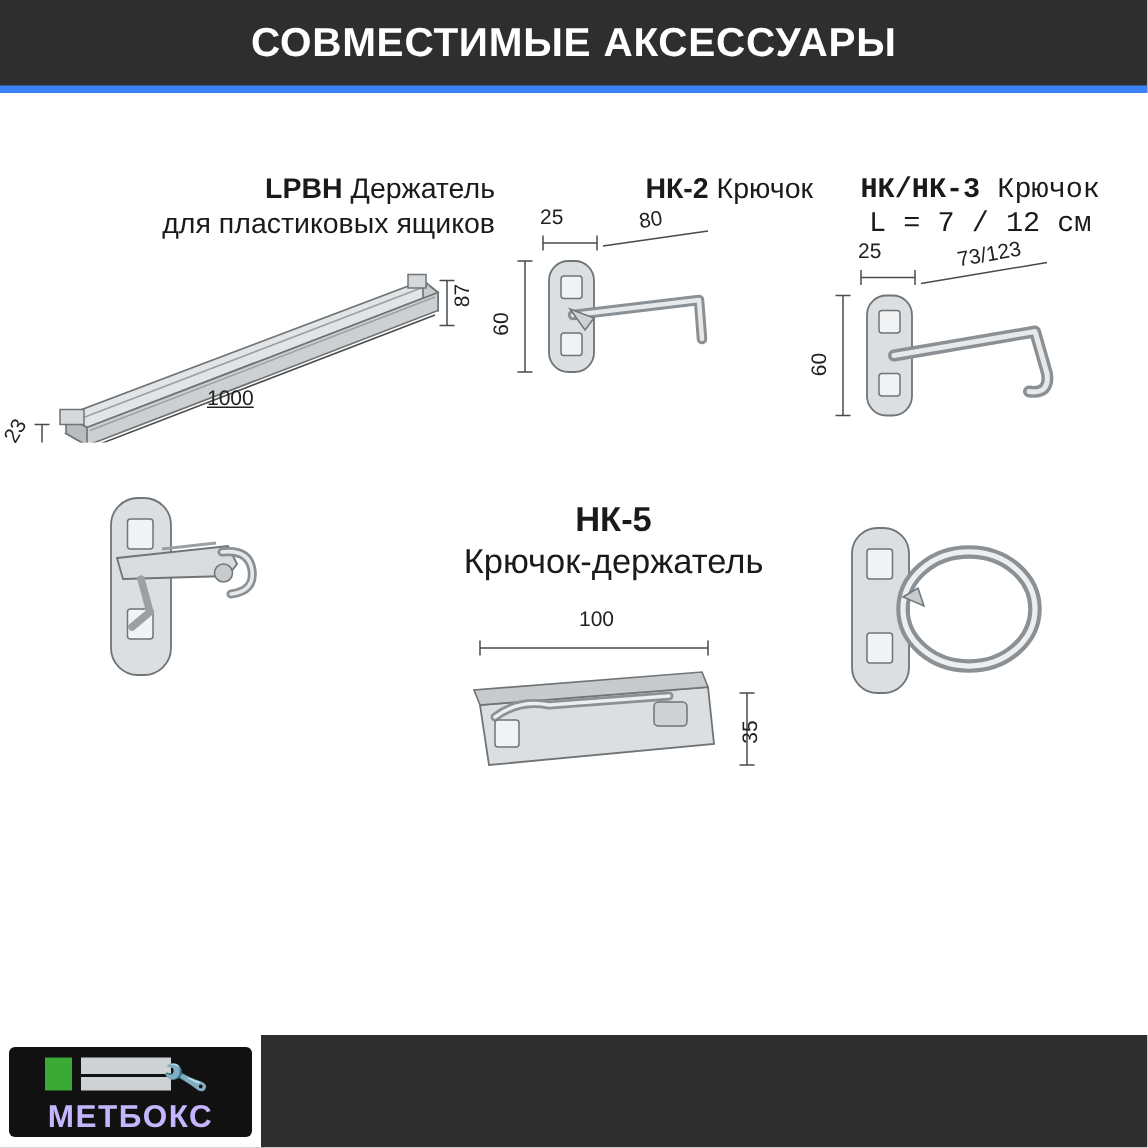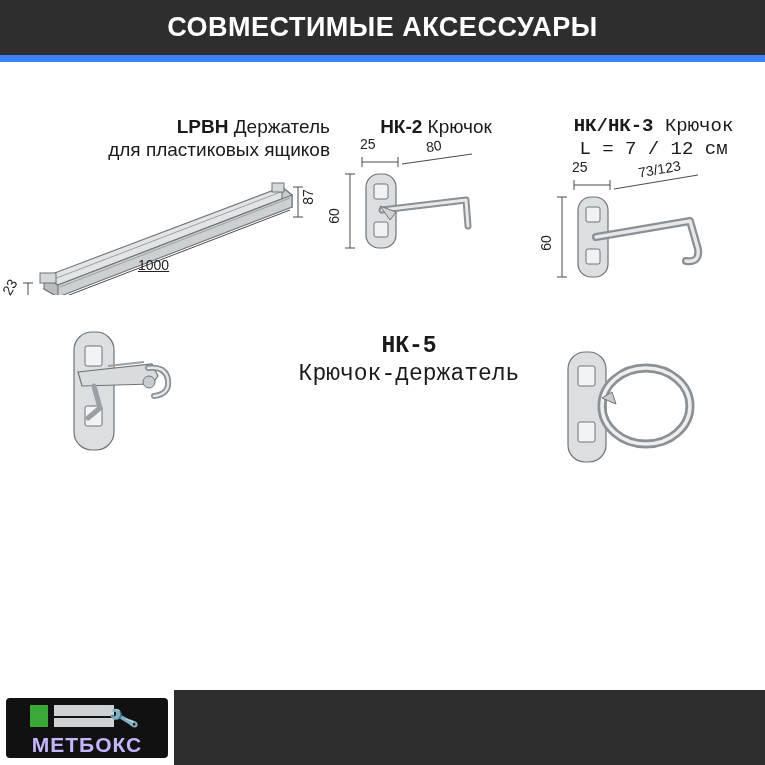--- a/index.html
+++ b/index.html
@@ -12,21 +12,21 @@
     overflow:hidden;
     position:relative;
   }
   
   .header {
     height:62px;
     background:#2e2e2e;
     display:flex;
     align-items:center;
     justify-content:center;
-    border-bottom:7px solid #3b82f6;
+    border-bottom:5px solid #3b82f6;
   }
   .header-title {
     color:#ffffff;
     font-size:27px;
     font-weight:bold;
     letter-spacing:0.5px;
     text-align:center;
   }
   
   .content {
@@ -169,21 +169,21 @@
           <line x1="9" y1="138" x2="19" y2="138" stroke="#4a4a4a" stroke-width="1"></line>
         </svg>
 
         <div class="dim" style="left:300px; top:28px; transform:rotate(-90deg);">87</div>
         <div class="dim" style="left:138px; top:96px;text-decoration:underline;">1000</div>
         <div class="dim" style="left:2px; top:118px; transform:rotate(-60deg);">23</div>
       </div>
     </div>
 
     <div class="cell" style="width:212px;">
-      <div class="cap" style="padding-top:50px;">
+      <div class="cap" style="padding-top:50px;text-align:right;">
         <div class="cap-l1">
           <span class="code">НК-2</span><span> Крючок</span>
         </div>
       </div>
 
       <div class="fig" style="height:140px;">
         <svg width="200" height="140" viewBox="0 0 200 140" style="position:absolute;left:6px;top:10px;">
 
           <rect x="30" y="26" width="30" height="74" rx="13" fill="#dcdfe1" stroke="#6f7477" stroke-width="1.2"></rect>
           <rect x="38" y="36" width="14" height="15" rx="2" fill="#f1f2f3" stroke="#6f7477" stroke-width="1"></rect>
@@ -258,28 +258,50 @@
 
           <path d="M100,46 Q118,44 120,58 Q122,72 106,74" fill="none" stroke="#8b9094" stroke-width="6" stroke-linecap="round"></path>
           <path d="M100,46 Q118,44 120,58 Q122,72 106,74" fill="none" stroke="#e6e8ea" stroke-width="2.4" stroke-linecap="round"></path>
           <circle cx="101" cy="60" r="6" fill="#c7cbcd" stroke="#6f7477" stroke-width="1"></circle>
 
           <path d="M46,64 L52,86 L40,96" fill="none" stroke="#9aa0a3" stroke-width="5" stroke-linecap="round"></path>
         </svg>
       </div>
     </div>
 
-    <div class="cell" style="width:270px;font-family:Liberation Mono, monospace;">
+    <div class="cell" style="width:270px;">
       <div class="cap" style="padding-top:22px;">
         <div class="cap-l1">
           <span class="code">НК-5</span>
         </div>
         <div class="cap-l2">Крючок-держатель</div>
       </div>
 
+      <div class="fig" style="height:190px;">
+        <svg width="250" height="190" viewBox="0 0 250 190" style="position:absolute;left:12px;top:30px;">
+
+          <polygon points="34,52 186,40 190,78 40,92" fill="#dcdfe1" stroke="#6f7477" stroke-width="1.2"></polygon>
+          <polygon points="34,52 186,40 182,30 30,42" fill="#c8cbcd" stroke="#6f7477" stroke-width="1.1"></polygon>
+          <path d="M44,60 Q60,48 80,52 L160,46" fill="none" stroke="#8b9094" stroke-width="6" stroke-linecap="round"></path>
+          <path d="M44,60 Q60,48 80,52 L160,46" fill="none" stroke="#eceeef" stroke-width="2.4" stroke-linecap="round"></path>
+          <rect x="44" y="62" width="16" height="18" rx="2" fill="#f1f2f3" stroke="#6f7477" stroke-width="1"></rect>
+          <rect x="150" y="50" width="22" height="16" rx="3" fill="#cfd2d4" stroke="#6f7477" stroke-width="1"></rect>
+
+          <line x1="34" y1="14" x2="186" y2="14" stroke="#4a4a4a" stroke-width="1"></line>
+          <line x1="34" y1="9" x2="34" y2="19" stroke="#4a4a4a" stroke-width="1"></line>
+          <line x1="186" y1="9" x2="186" y2="19" stroke="#4a4a4a" stroke-width="1"></line>
+
+          <line x1="212" y1="44" x2="212" y2="92" stroke="#4a4a4a" stroke-width="1"></line>
+          <line x1="207" y1="44" x2="217" y2="44" stroke="#4a4a4a" stroke-width="1"></line>
+          <line x1="207" y1="92" x2="217" y2="92" stroke="#4a4a4a" stroke-width="1"></line>
+        </svg>
+
+        <div class="dim" style="left:112px; top:16px;">100</div>
+        <div class="dim" style="left:218px; top:92px; transform:rotate(-90deg);">35</div>
+      </div>
     </div>
 
     <div class="cell" style="width:221px;">
 
       <div class="fig" style="height:190px;">
         <svg width="210" height="190" viewBox="0 0 210 190" style="position:absolute;left:6px;top:30px;">
 
           <rect x="18" y="12" width="38" height="110" rx="17" fill="#dcdfe1" stroke="#6f7477" stroke-width="1.2"></rect>
           <rect x="28" y="26" width="17" height="20" rx="2" fill="#f2f3f4" stroke="#6f7477" stroke-width="1"></rect>
           <rect x="28" y="82" width="17" height="20" rx="2" fill="#f2f3f4" stroke="#6f7477" stroke-width="1"></rect>

